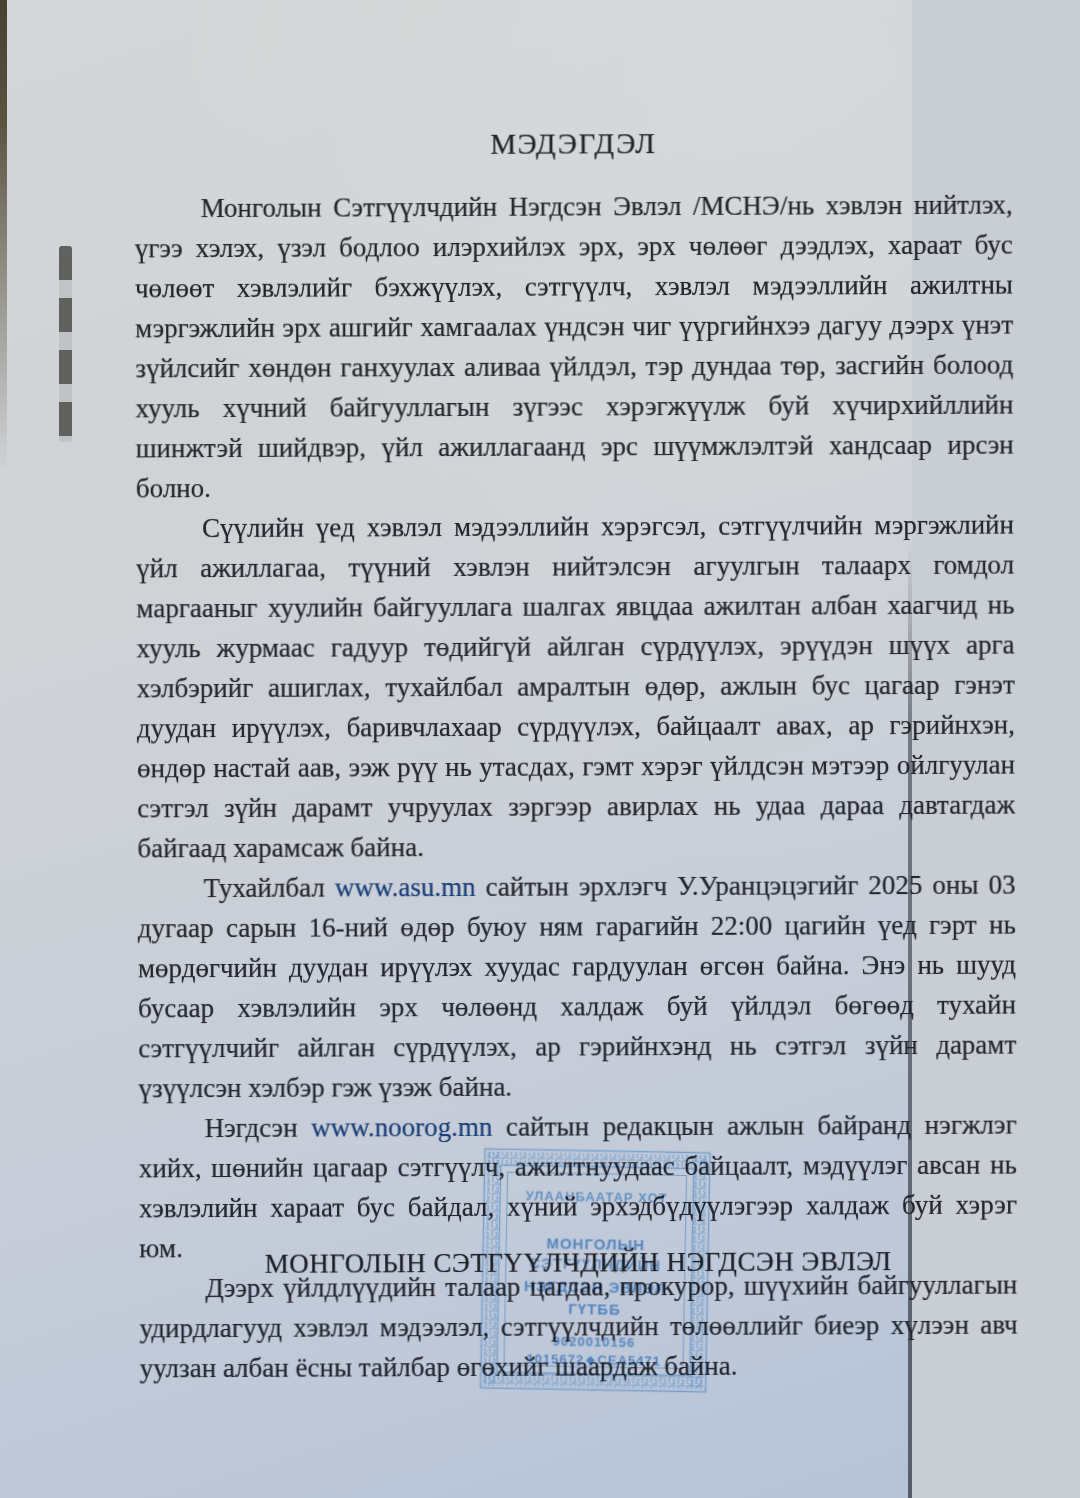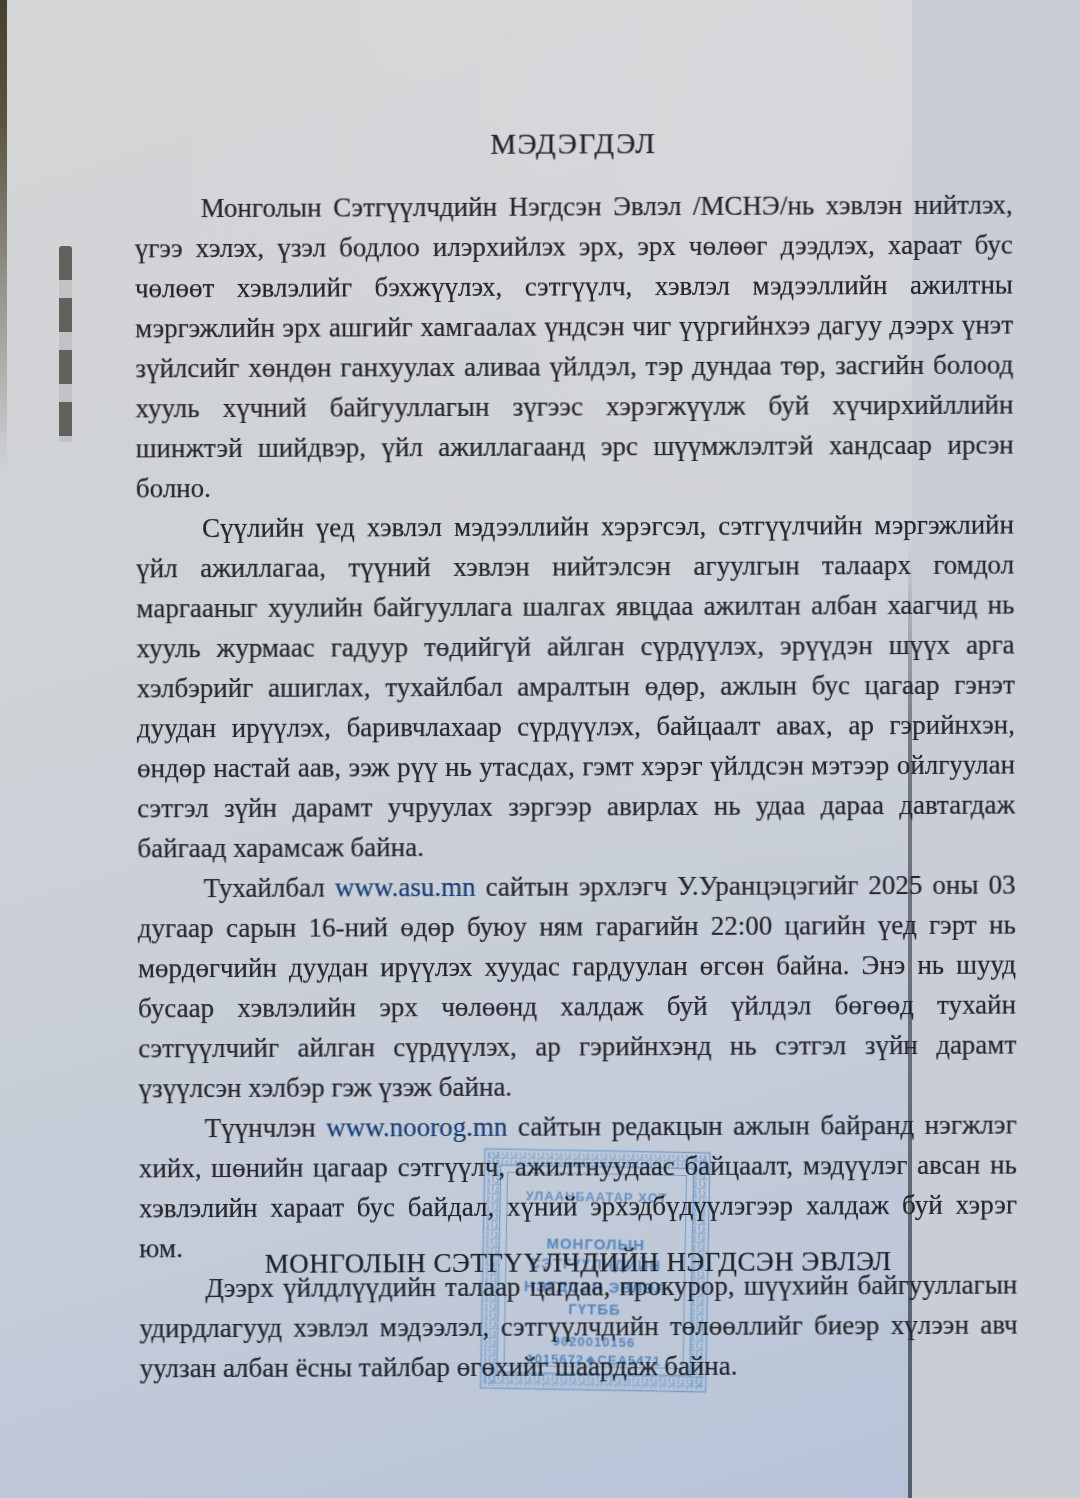--- a/index.html
+++ b/index.html
@@ -82,21 +82,21 @@
   <div class="edge-mid-dashes"></div>
   <div class="edge-right-bottom"></div>
 
   <div class="content">
     <h1 class="doc-title">МЭДЭГДЭЛ</h1>
 
     <div class="doc-body" id="paragraphs">
         <p><span>Монголын Сэтгүүлчдийн Нэгдсэн Эвлэл /МСНЭ/нь хэвлэн нийтлэх, үгээ хэлэх, үзэл бодлоо илэрхийлэх эрх, эрх чөлөөг дээдлэх, хараат бус чөлөөт хэвлэлийг бэхжүүлэх, сэтгүүлч, хэвлэл мэдээллийн ажилтны мэргэжлийн эрх ашгийг хамгаалах үндсэн чиг үүргийнхээ дагуу дээрх үнэт зүйлсийг хөндөн ганхуулах аливаа үйлдэл, тэр дундаа төр, засгийн болоод хууль хүчний байгууллагын зүгээс хэрэгжүүлж буй хүчирхийллийн шинжтэй шийдвэр, үйл ажиллагаанд эрс шүүмжлэлтэй хандсаар ирсэн болно.</span></p>
         <p><span>Сүүлийн үед хэвлэл мэдээллийн хэрэгсэл, сэтгүүлчийн мэргэжлийн үйл ажиллагаа, түүний хэвлэн нийтэлсэн агуулгын талаарх гомдол маргааныг хуулийн байгууллага шалгах явцдаа ажилтан албан хаагчид нь хууль журмаас гадуур төдийгүй айлган сүрдүүлэх, эрүүдэн шүүх арга хэлбэрийг ашиглах, тухайлбал амралтын өдөр, ажлын бус цагаар гэнэт дуудан ирүүлэх, баривчлахаар сүрдүүлэх, байцаалт авах, ар гэрийнхэн, өндөр настай аав, ээж рүү нь утасдах, гэмт хэрэг үйлдсэн мэтээр ойлгуулан сэтгэл зүйн дарамт учруулах зэргээр авирлах нь удаа дараа давтагдаж байгаад харамсаж байна.</span></p>
         <p><span>Тухайлбал </span><span class="doclink">www.asu.mn</span><span> сайтын эрхлэгч У.Уранцэцэгийг 2025 оны 03 дугаар сарын 16-ний өдөр буюу ням гарагийн 22:00 цагийн үед гэрт нь мөрдөгчийн дуудан ирүүлэх хуудас гардуулан өгсөн байна. Энэ нь шууд бусаар хэвлэлийн эрх чөлөөнд халдаж буй үйлдэл бөгөөд тухайн сэтгүүлчийг айлган сүрдүүлэх, ар гэрийнхэнд нь сэтгэл зүйн дарамт үзүүлсэн хэлбэр гэж үзэж байна.</span></p>
-        <p><span>Түүнчлэн </span><span class="doclink">www.noorog.mn</span><span> сайтын редакцын ажлын байранд нэгжлэг хийх, шөнийн цагаар сэтгүүлч, ажилтнуудаас байцаалт, мэдүүлэг авсан нь хэвлэлийн хараат бус байдал, хүний эрхэдбүдүүлэгээр халдаж буй хэрэг юм.</span></p>
+        <p><span>Нэгдсэн </span><span class="doclink">www.noorog.mn</span><span> сайтын редакцын ажлын байранд нэгжлэг хийх, шөнийн цагаар сэтгүүлч, ажилтнуудаас байцаалт, мэдүүлэг авсан нь хэвлэлийн хараат бус байдал, хүний эрхэдбүдүүлэгээр халдаж буй хэрэг юм.</span></p>
         <p><span>Дээрх үйлдлүүдийн талаар цагдаа, прокурор, шүүхийн байгууллагын удирдлагууд хэвлэл мэдээлэл, сэтгүүлчдийн төлөөллийг биеэр хүлээн авч уулзан албан ёсны тайлбар өгөхийг шаардаж байна.</span></p>
       </div>
 
     <div class="stamp">
       <svg viewBox="0 0 228 242" width="228" height="242">
         <defs>
           <pattern id="meander" width="9" height="9" patternUnits="userSpaceOnUse">
             <path d="M1 8 V1 H8 M3 8 H6 V4 H4" fill="none" stroke="#6d9aca" stroke-width="1.1"></path>
           </pattern>
         </defs>

